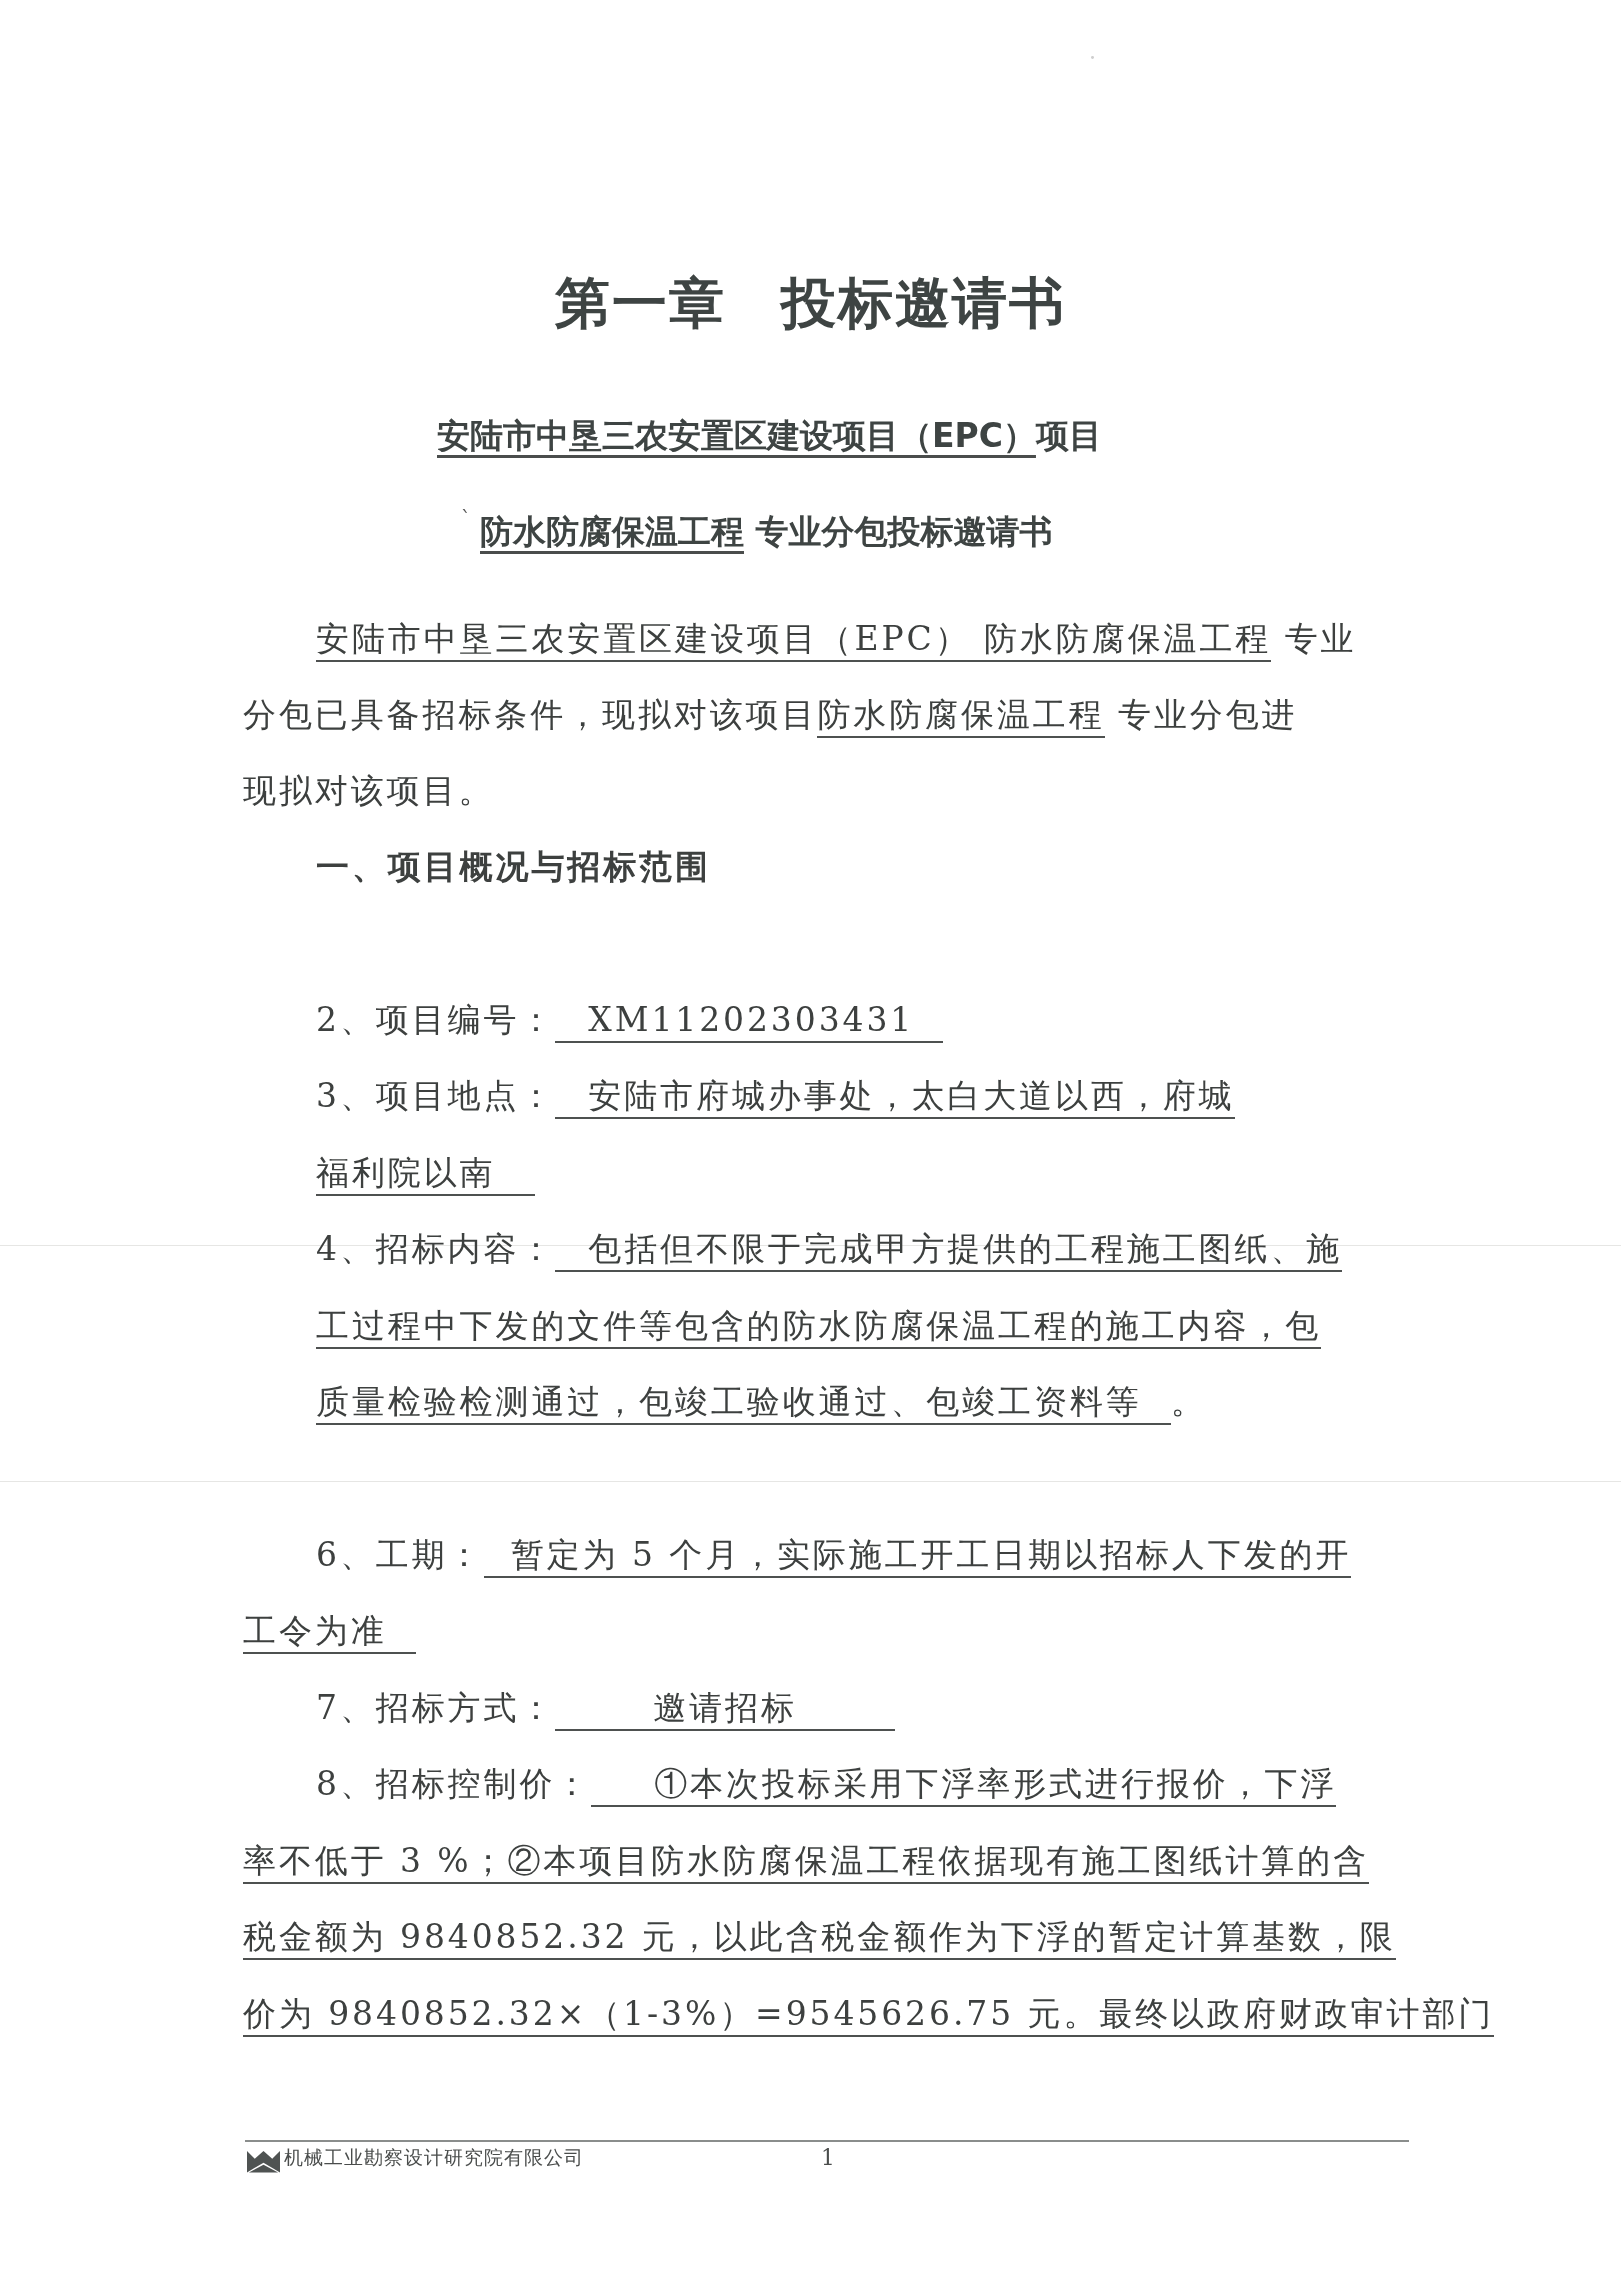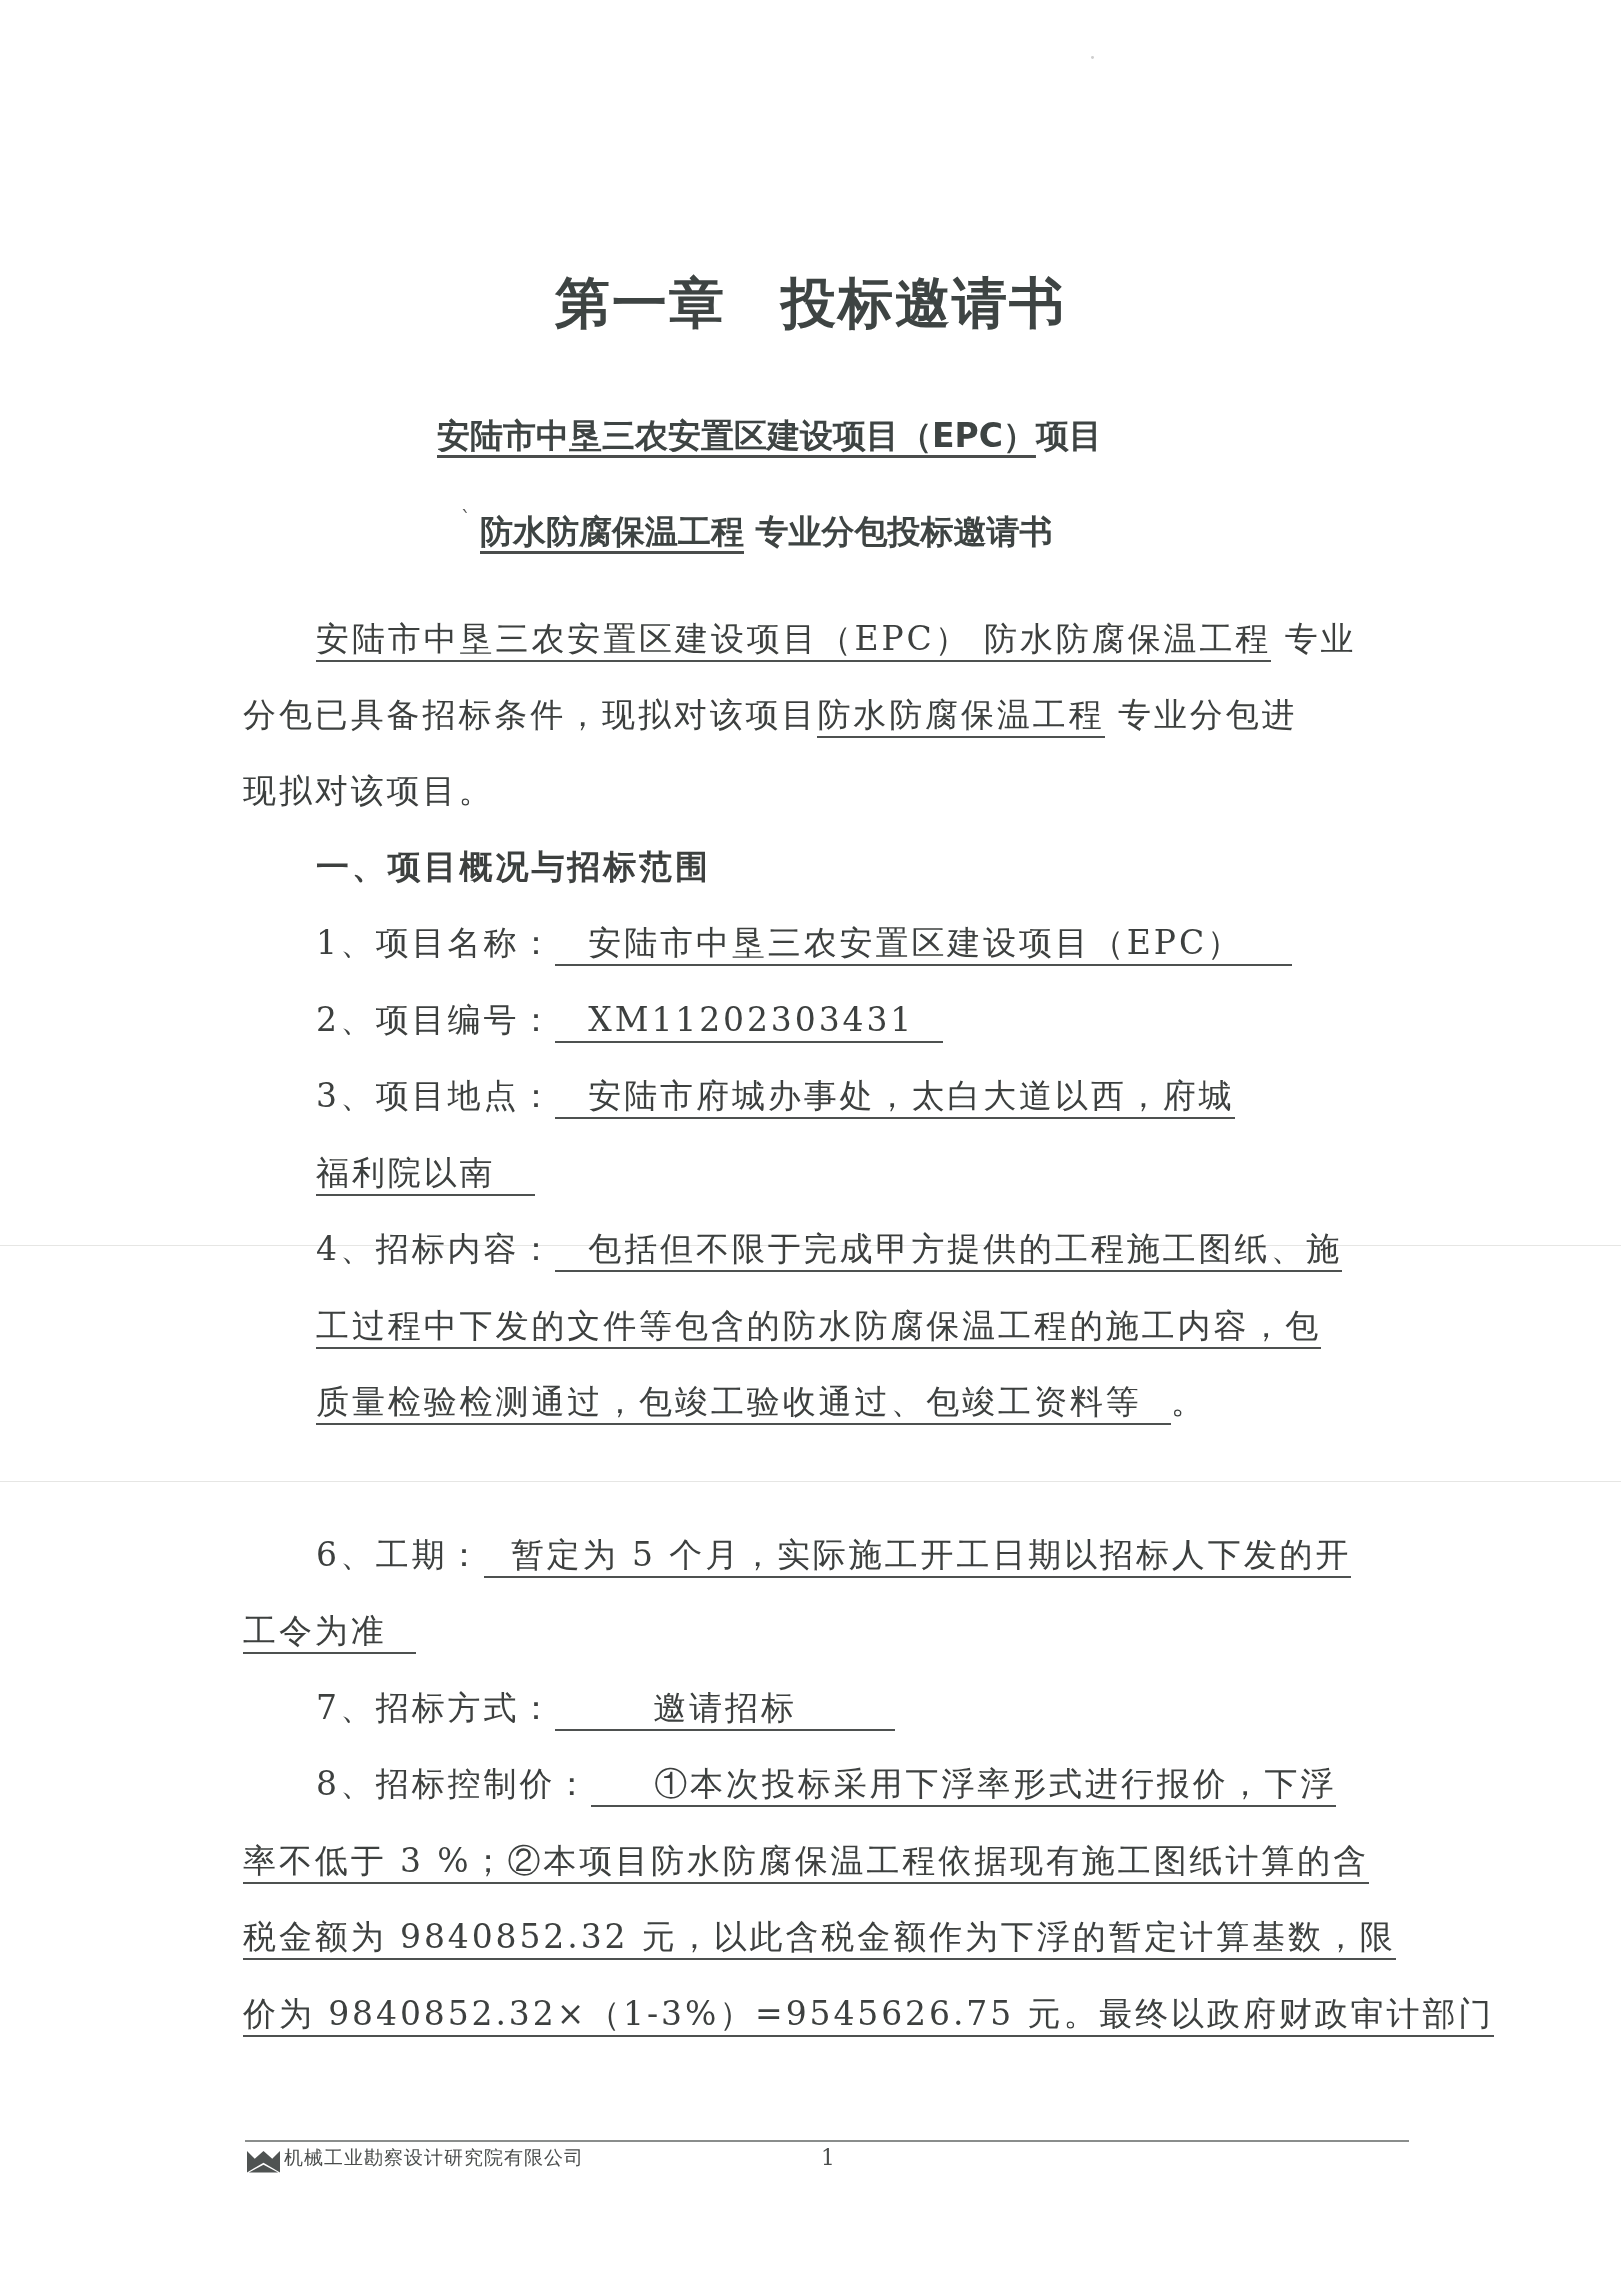--- a/index.html
+++ b/index.html
@@ -54,23 +54,20 @@
   </div>
   <div class="bline" style="left:243px;top:693px;">
     <span>分包已具备招标条件，现拟对该项目</span><span class="ul">防水防腐保温工程</span> <span>专业分包进</span>
   </div>
   <div class="bline" style="left:243px;top:769px;">
     <span>现拟对该项目。</span>
   </div>
 
   <div class="heading" style="left:316px;top:845px;">一、项目概况与招标范围</div>
 
-  <div class="bline" style="left:316px;top:921px;">
-    <span>1、项目名称：</span><span class="ul" style="padding-left:33px;padding-right:49px;">安陆市中垦三农安置区建设项目（EPC）</span>
-  </div>
 
   <div class="bline" style="left:316px;top:998px;">
     <span>2、项目编号：</span><span class="ul" style="padding-left:33px;padding-right:29px;">XM11202303431</span>
   </div>
 
   <div class="bline" style="left:316px;top:1074px;">
     <span>3、项目地点：</span><span class="ul" style="padding-left:33px;">安陆市府城办事处，太白大道以西，府城</span>
   </div>
   <div class="bline" style="left:316px;top:1151px;">
     <span class="ul" style="padding-right:39px;">福利院以南</span>

